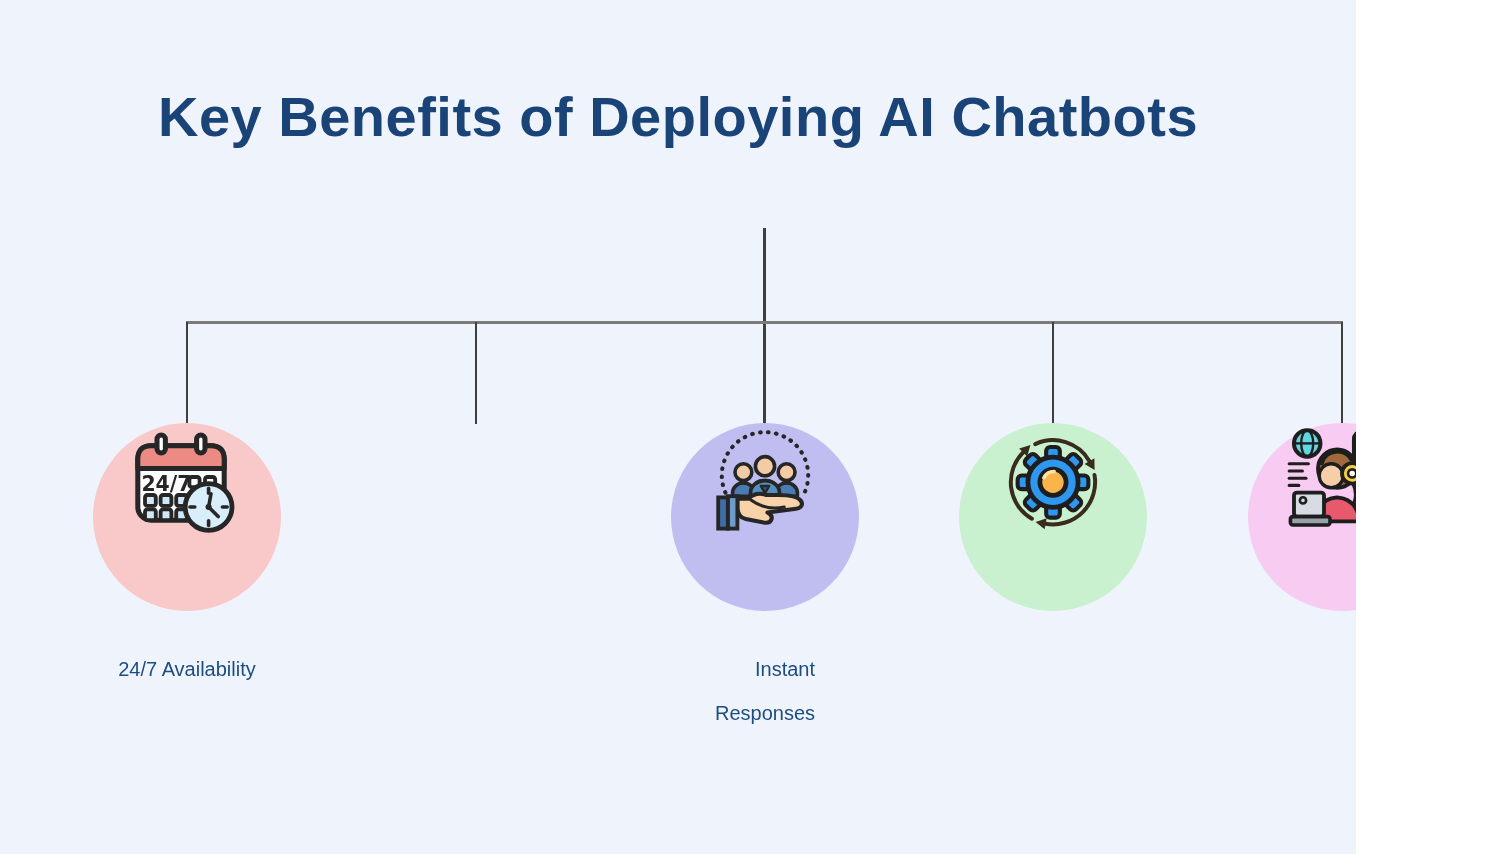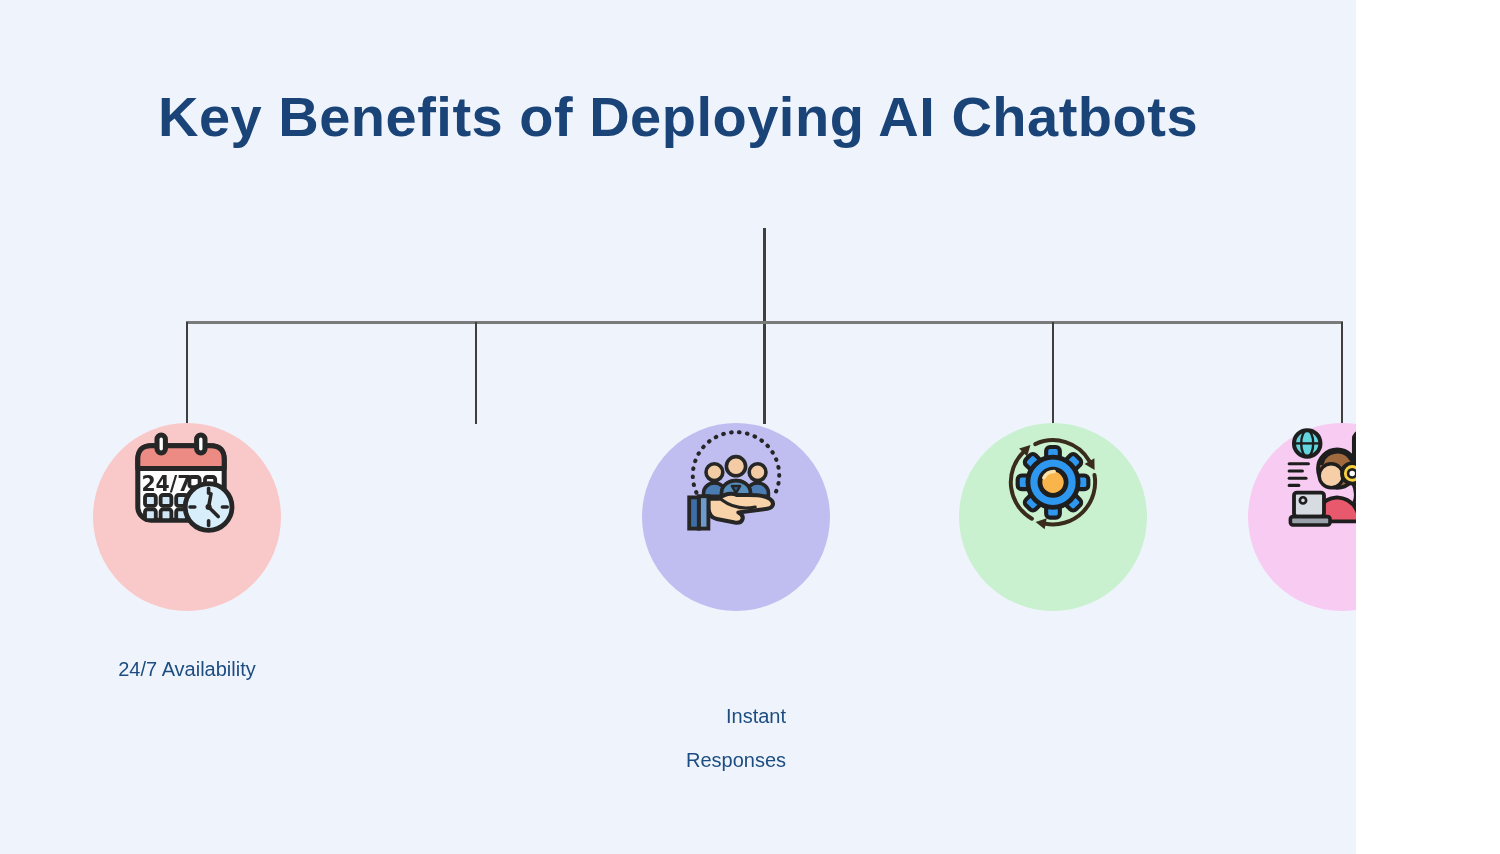--- a/index.html
+++ b/index.html
@@ -31,21 +31,21 @@
   .benefit {
     position: absolute;
     top: 423px;
     width: 300px;
     display: flex;
     flex-direction: column;
     align-items: center;
   }
   .benefit-0 { left: 37px; }
   .benefit-1 { left: 326px; }
-  .benefit-2 { left: 586px; gap: 47px; }
+  .benefit-2 { left: 615px; }
   .benefit-3 { left: 903px; }
   .benefit-4 { left: 1192px; }
   .bubble {
     width: 188px; height: 188px;
     border-radius: 50%;
     display: flex;
     align-items: flex-start;
     justify-content: center;
   }
   .bubble svg { display: block; }

